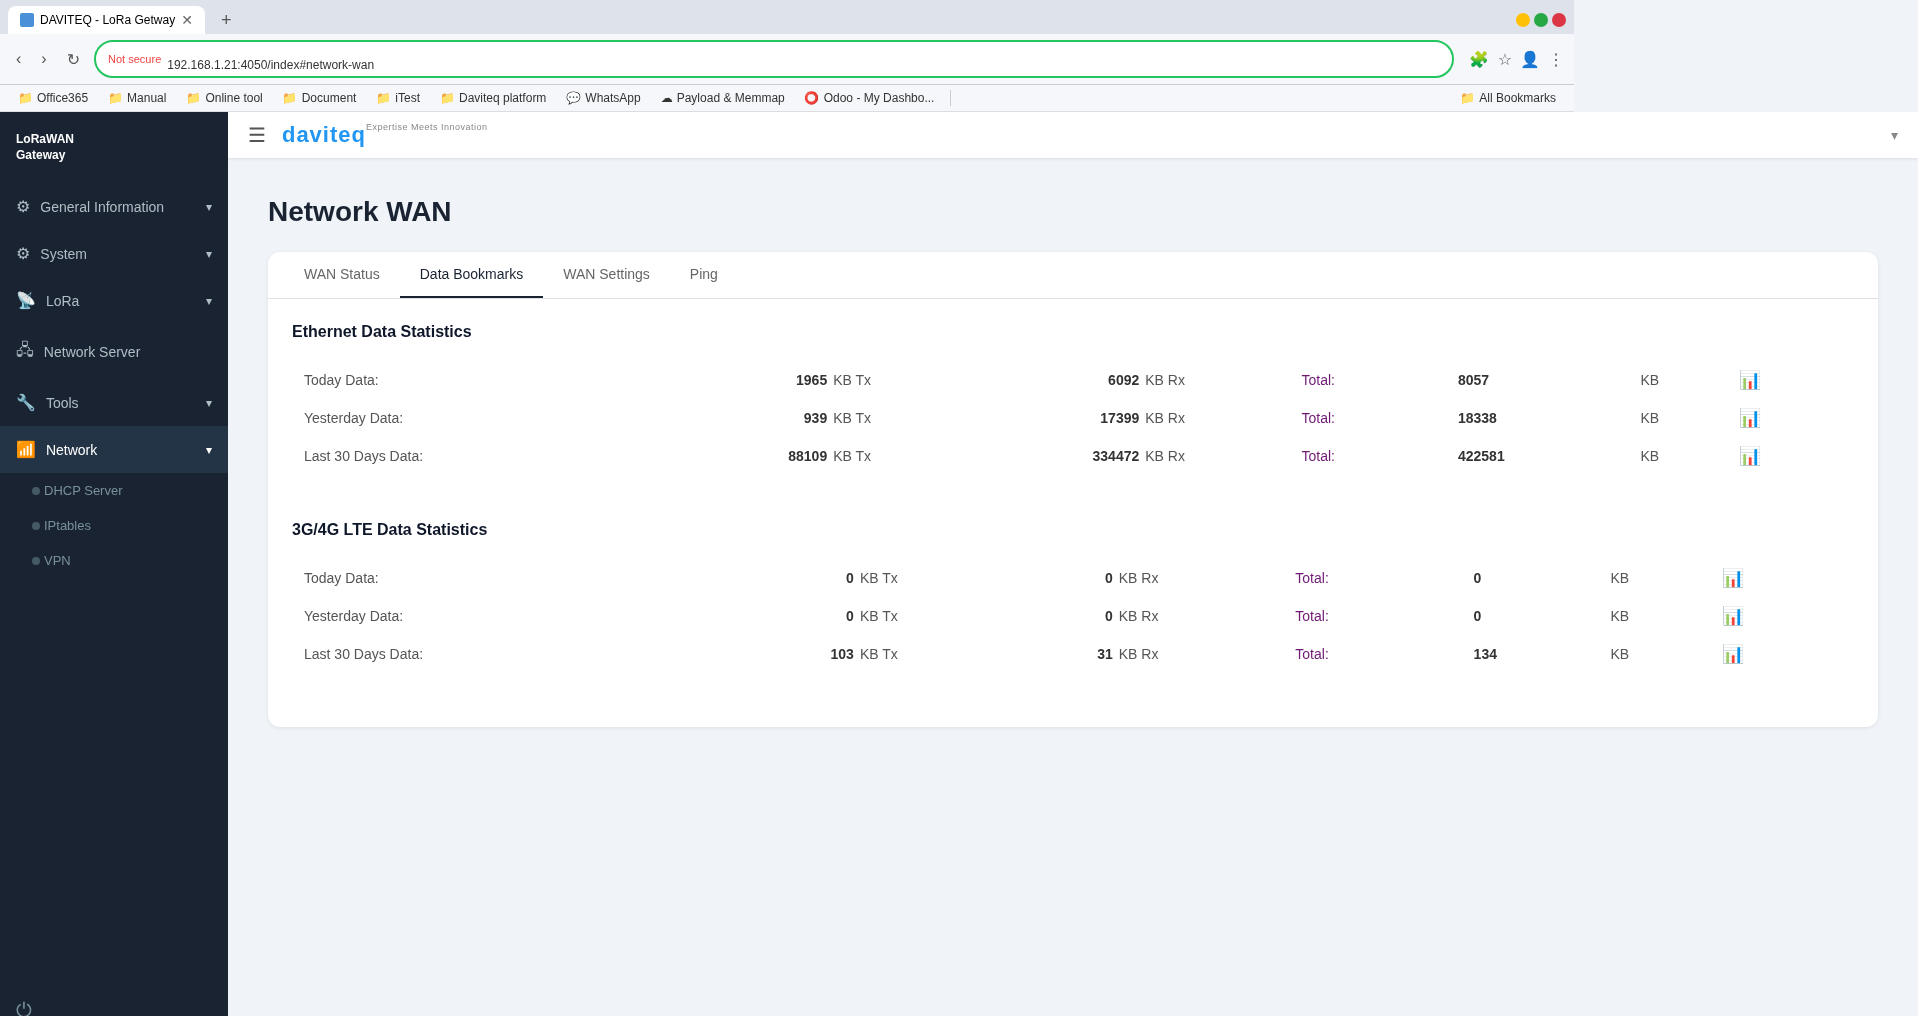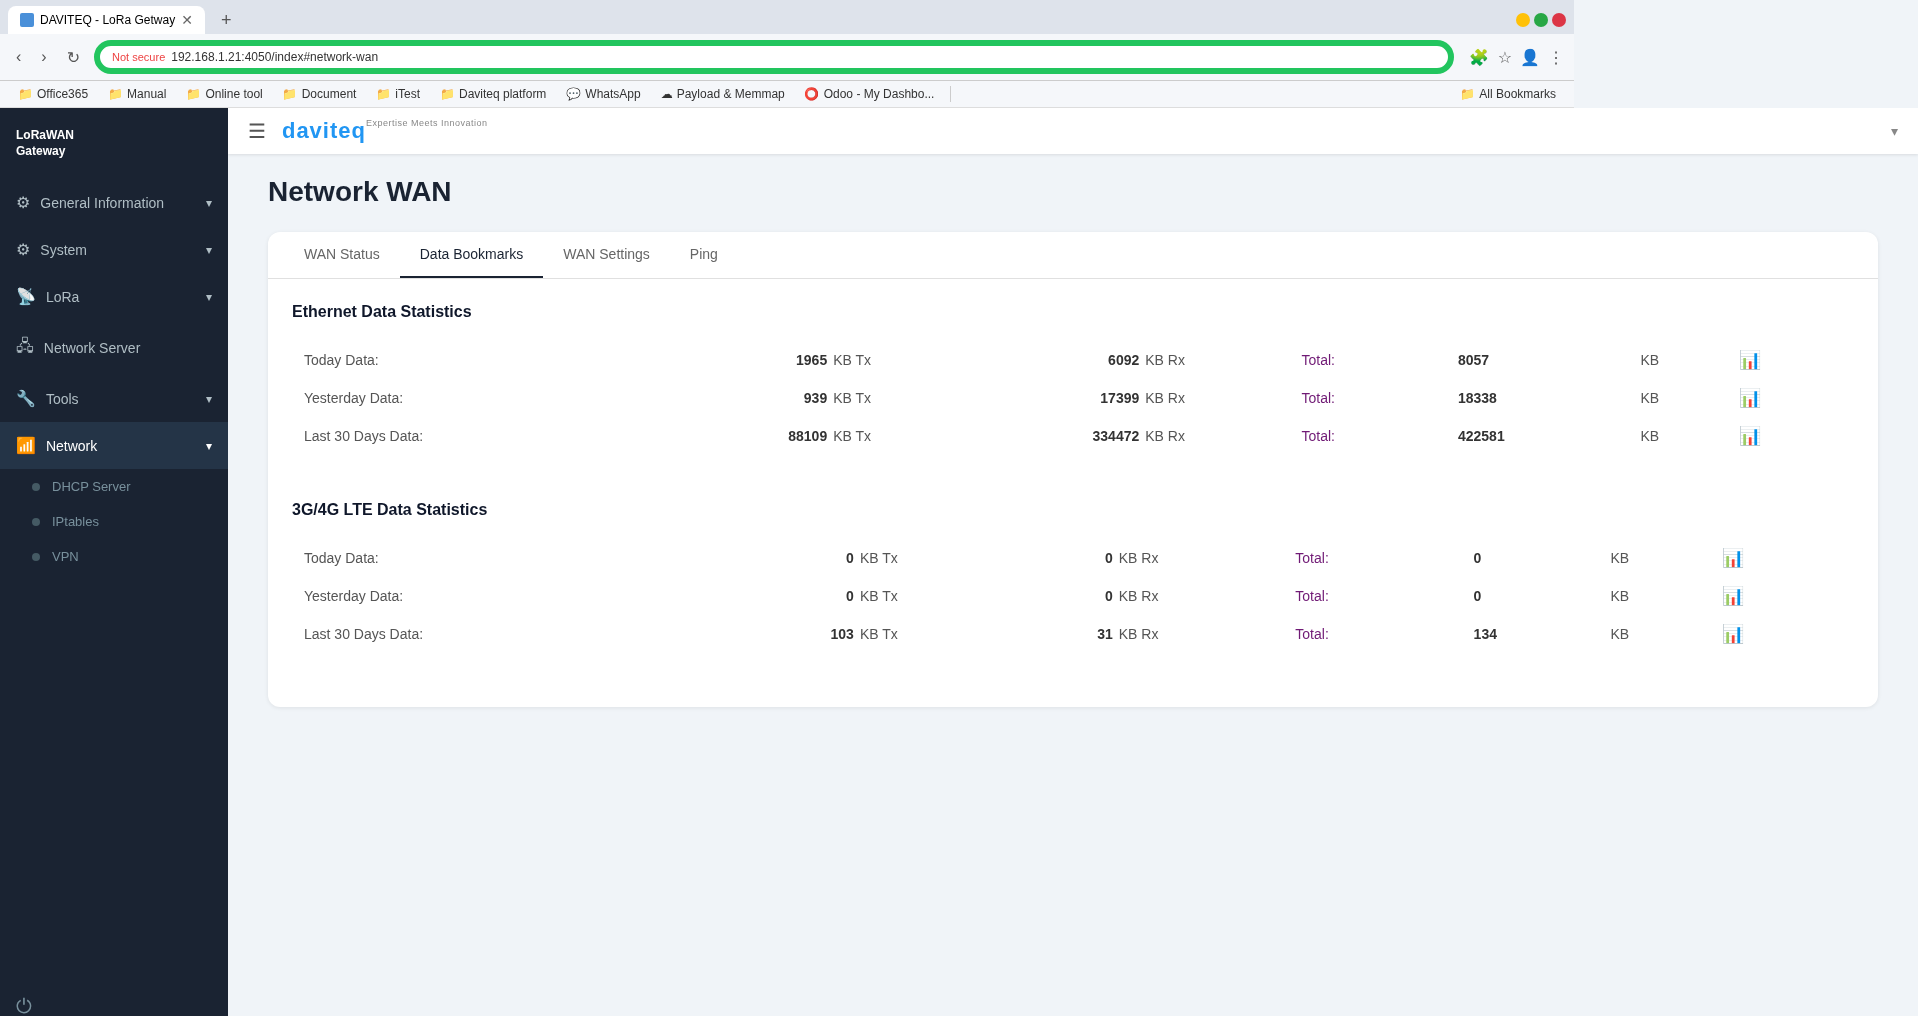--- a/index.html
+++ b/index.html
@@ -13,23 +13,23 @@
     .browser-tab .tab-close { margin-left: auto; color: #666; cursor: pointer; font-size: 14px; }
     .browser-tab-new { background: none; border: none; font-size: 18px; color: #555; cursor: pointer; padding: 2px 8px; }
     .window-controls { margin-left: auto; display: flex; gap: 4px; }
     .win-btn { width: 14px; height: 14px; border-radius: 50%; border: none; cursor: pointer; }
     .win-min { background: #ffc107; }
     .win-max { background: #28a745; }
     .win-close { background: #dc3545; }
 
     .browser-toolbar { background: #f5f7fa; border-bottom: 1px solid #ccc; padding: 6px 10px; display: flex; align-items: center; gap: 8px; }
     .nav-btn { background: none; border: none; font-size: 16px; color: #555; cursor: pointer; padding: 2px 6px; border-radius: 4px; }
-    .address-bar { flex: 1; display: flex; align-items: center; background: white; border: 6px solid #22c55e; border-radius: 20px; padding: 4px 12px; gap: 6px; font-size: 12px; }
+    .address-bar { flex: 1; display: flex; align-items: center; background: white; border: 2px solid #22c55e; border-radius: 20px; padding: 4px 12px; gap: 6px; font-size: 12px; }
     .not-secure { color: #e44; font-size: 11px; }
-    .address-text { color: #333; }
+    .address-text { color: #333; margin-top: 12px; }
     .toolbar-icons { display: flex; gap: 8px; align-items: center; margin-left: 8px; }
     .toolbar-icon { font-size: 16px; color: #555; cursor: pointer; }
 
     .bookmarks-bar { background: #f5f7fa; padding: 4px 10px; display: flex; align-items: center; gap: 4px; border-bottom: 1px solid #ddd; font-size: 12px; }
     .bookmark-item { display: flex; align-items: center; gap: 4px; padding: 2px 8px; border-radius: 4px; cursor: pointer; white-space: nowrap; color: #333; }
     .bookmark-icon { font-size: 12px; }
     .bookmark-sep { width: 1px; background: #ccc; height: 16px; margin: 0 4px; }
     .all-bookmarks { margin-left: auto; }
 
     
@@ -37,41 +37,41 @@
 
     
     .sidebar { width: 228px; background: #1a2332; color: white; display: flex; flex-direction: column; flex-shrink: 0; }
     .sidebar-brand { padding: 20px 16px; font-size: 12px; font-weight: bold; color: white; line-height: 1.3; }
     .sidebar-nav { flex: 1; overflow-y: auto; }
     .nav-item { display: flex; align-items: center; padding: 14px 16px; cursor: pointer; color: #b0bec5; font-size: 14px; gap: 10px; }
     .nav-item.active { background: #243447; color: white; }
     .nav-item .nav-icon { font-size: 16px; flex-shrink: 0; }
     .nav-item .nav-label { flex: 1; }
     .nav-item .nav-arrow { font-size: 12px; }
-    .nav-sub-item { display: flex; align-items: center; padding: 10px 16px 10px 32px; cursor: pointer; color: #78909c; font-size: 13px; gap: 12px; }
+    .nav-sub-item { display: flex; align-items: center; padding: 10px 16px 10px 32px; cursor: pointer; color: #78909c; font-size: 13px; gap: 4px; }
     .nav-sub-item.active { color: white; }
     .nav-sub-dot { width: 8px; height: 8px; border-radius: 50%; background: #455a64; flex-shrink: 0; }
     .nav-sub-dot.active { background: #4fc3f7; }
     .sidebar-footer { padding: 16px; }
     .power-btn { background: none; border: none; color: #78909c; font-size: 20px; cursor: pointer; }
 
     
     .main-content { flex: 1; overflow-y: auto; background: #f0f4f8; }
 
     
     .top-bar { background: white; padding: 10px 20px; display: flex; align-items: center; gap: 16px; box-shadow: 0 1px 3px rgba(0,0,0,0.1); }
     .hamburger { font-size: 20px; cursor: pointer; color: #555; }
     .logo-area { display: flex; flex-direction: row; }
     .logo-text { color: #2196f3; font-size: 22px; font-weight: bold; letter-spacing: 1px; }
     .logo-tagline { color: #888; font-size: 9px; letter-spacing: 0.5px; }
     .top-bar-right { margin-left: auto; }
     .dropdown-arrow { color: #888; font-size: 14px; cursor: pointer; }
 
     
-    .page-content { padding: 22px 40px; }
+    .page-content { padding: 38px 40px; }
     .page-title { font-size: 28px; font-weight: 600; color: #1a2332; margin-bottom: 24px; }
 
     
     .card { background: white; border-radius: 12px; box-shadow: 0 1px 4px rgba(0,0,0,0.08); padding: 0; overflow: hidden; }
     .tabs-header { display: flex; border-bottom: 1px solid #e0e0e0; padding: 0 16px; }
     .tab-item { padding: 14px 20px; font-size: 14px; color: #666; cursor: pointer; border-bottom: 2px solid transparent; }
     .tab-item.active { color: #1a2332; border-bottom: 2px solid #1a2332; font-weight: 500; }
 
     .card-body { padding: 24px; }
     .section-title { font-size: 16px; font-weight: 600; color: #0f172a; margin-bottom: 20px; }

